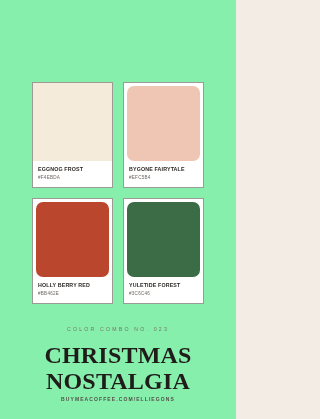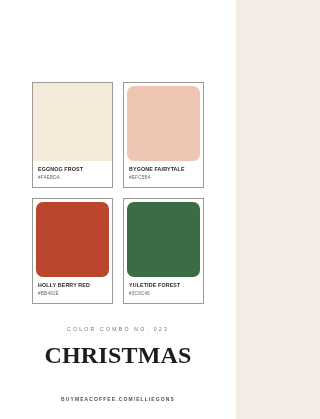--- a/index.html
+++ b/index.html
@@ -104,21 +104,21 @@
     font-size: 5px;
     letter-spacing: 1.1px;
     font-weight: bold;
     color: #55504a;
     text-transform: uppercase;
   }
 </style>
 </head>
 <body style="background: rgb(242, 236, 229);">
 
-<div class="poster" style="background: #ffffff;">
+<div class="poster" style="background: #86efac;">
 
   <div class="swatch-grid">
 
     <div class="swatch-card">
       <div class="chip-wrap flush">
         <div class="chip" style="background: rgb(244, 235, 218);"></div>
       </div>
       <div class="swatch-meta">
         <div class="swatch-name">EGGNOG FROST</div>
         <div class="swatch-hex">#F4EBDA</div>
@@ -154,17 +154,18 @@
         <div class="swatch-hex">#3C6C46</div>
       </div>
     </div>
 
   </div>
 
   <div class="combo-label">COLOR COMBO NO. 023</div>
 
   <div class="title">
     <span class="title-line">CHRISTMAS</span>
+    <span class="title-line">NOSTALGIA</span>
   </div>
 
   <div class="footer">BUYMEACOFFEE.COM/ELLIEGONS</div>
 
 </div>
 
 </body></html>

